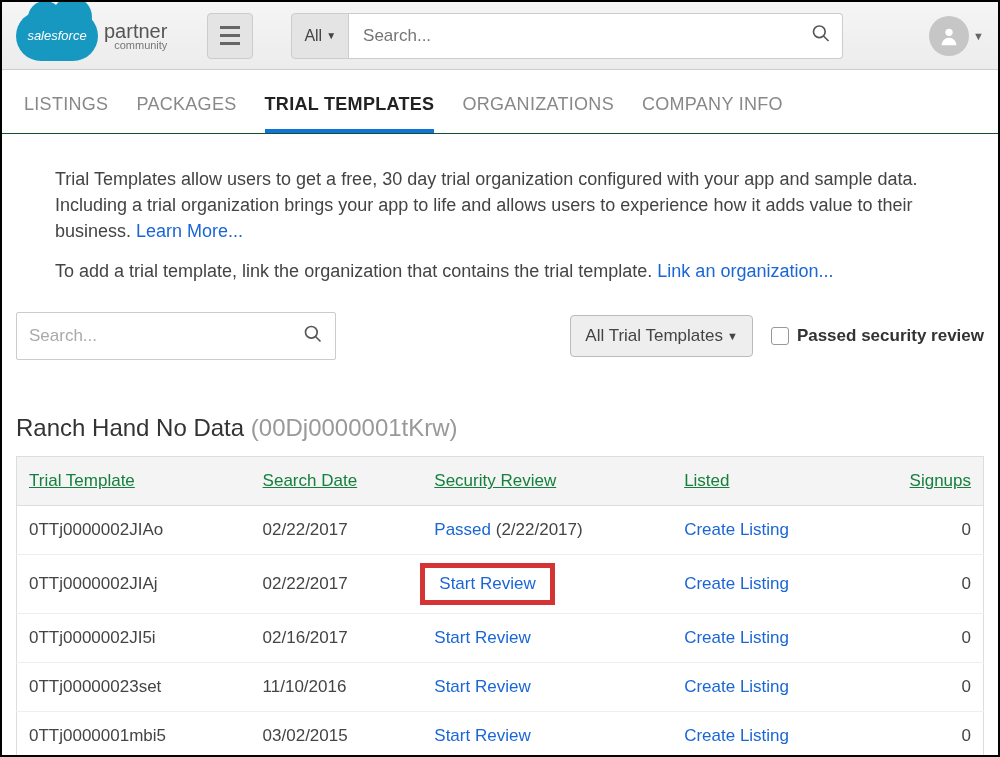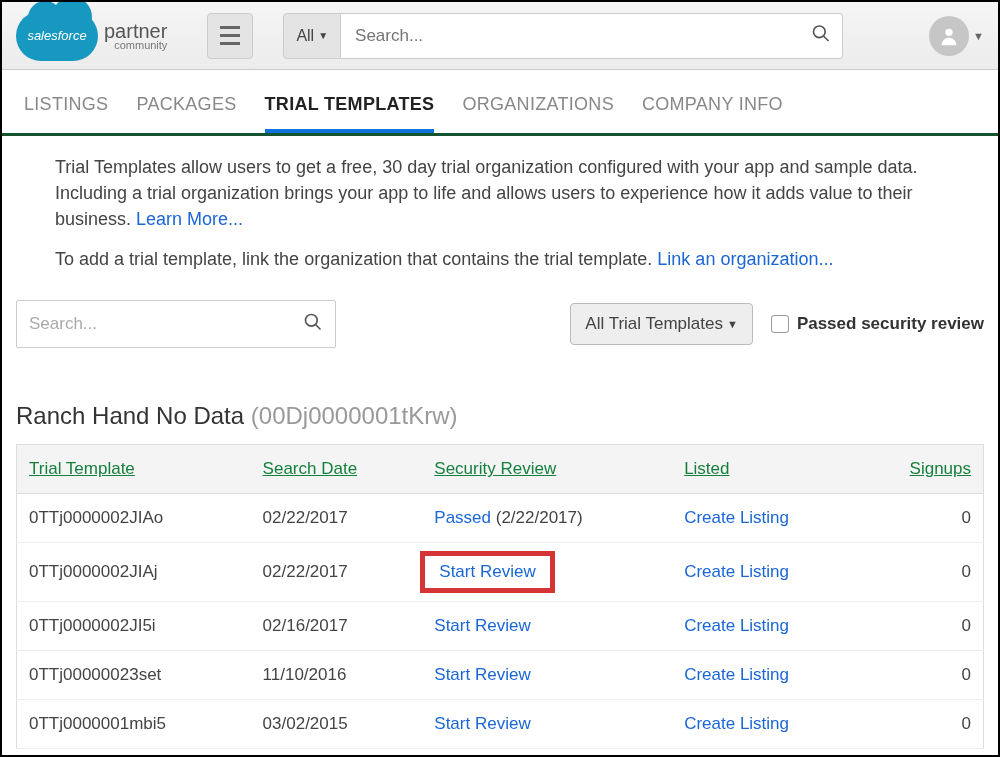--- a/index.html
+++ b/index.html
@@ -45,21 +45,21 @@
     width:46px; height:46px; border:1px solid #ccc; background:#e4e4e4;
     display:flex; align-items:center; justify-content:center; border-radius:4px;
   }
   .hamburger { display:flex; flex-direction:column; gap:5px;}
   .hamburger div { width:20px; height:3px; background:#666; }
 
   .search-wrap { display:flex; align-items:stretch; flex:1; max-width:560px; }
   .search-scope {
     border:1px solid #ccc; background:#e4e4e4; padding:0 12px;
     border-radius:4px 0 0 4px; display:flex; align-items:center; gap:4px;
-    font-size:16px; color:#444;
+    font-size:16px; color:#444;margin-left:8px;
   }
   .search-scope .caret { font-size:10px; }
   .search-input {
     flex:1; border:1px solid #ccc; border-left:none; border-radius:0 4px 4px 0;
     padding:0 40px 0 14px; font-size:17px; color:#888; height:46px;
     position:relative;
   }
   .search-box { position:relative; flex:1; display:flex; }
   .search-box .sicon {
     position:absolute; right:12px; top:50%; transform:translateY(-50%);
@@ -69,21 +69,21 @@
   .avatar {
     width:40px;height:40px;border-radius:50%;background:#c6c6c6;
     display:flex;align-items:center;justify-content:center;color:#fff;font-size:20px;
   }
   .avatar-wrap{display:flex;align-items:center;gap:4px;margin-left:auto;}
   .avatar-wrap .caret{font-size:11px;color:#666;}
 
   
   .tabs {
     display:flex; gap:28px; padding:24px 22px 0 22px;
-    border-bottom:3px solid #14532d; margin-bottom:18px;
+    border-bottom:1px solid #14532d; margin-bottom:32px;
   }
   .tab {
     font-size:18px; color:#888; padding-bottom:14px; letter-spacing:0.3px;
     cursor:pointer;
   }
   .tab.active { color:#222; font-weight:600; border-bottom:4px solid #0d74d9; }
 
   
   .content { padding:0 14px; }
   .intro { font-size:18px; color:#444; line-height:1.45; }

